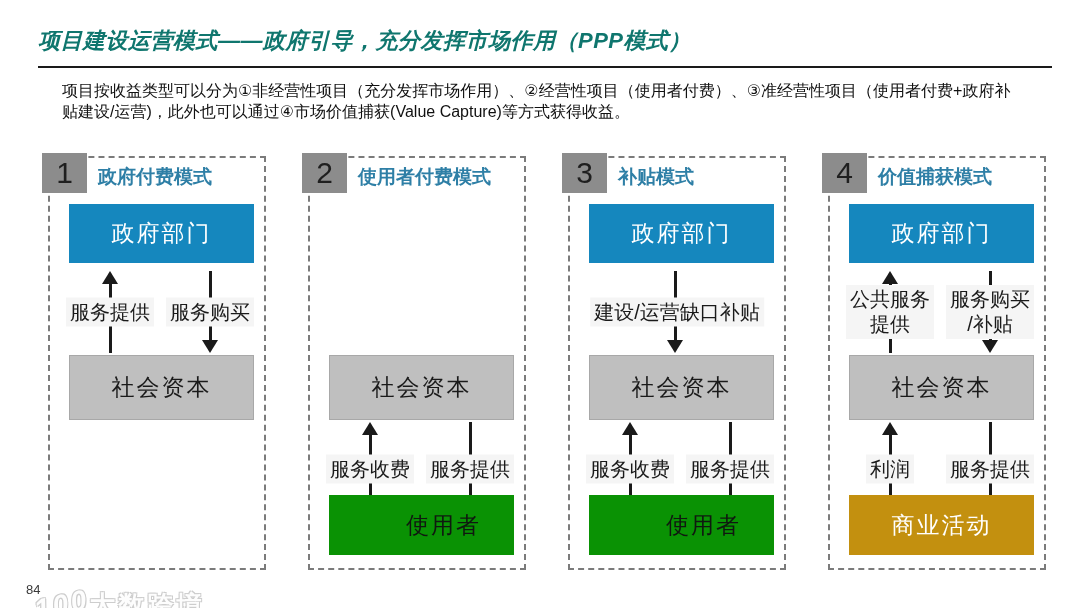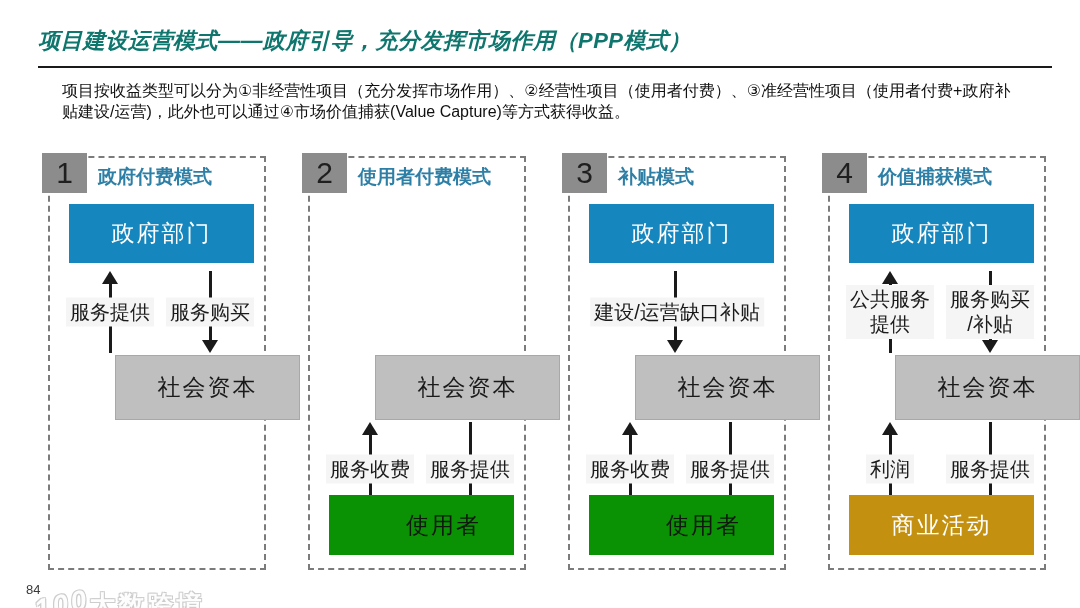--- a/index.html
+++ b/index.html
@@ -42,21 +42,21 @@
     position:absolute; left:48px; top:6px;
     font-size:19px; font-weight:700; color:var(--header_teal,#2e7fa6);
     white-space:pre;
   }
   .node {
     position:absolute; left:19px; width:185px;
     display:flex; align-items:center; justify-content:center;
     font-size:23px; letter-spacing:2px; white-space:pre; z-index:1;
   }
   .node.blue  { background:var(--government_blue,#1587be); color:#ffffff; }
-  .node.gray  { background:var(--capital_gray,#bfbfbf); color:#1a1a1a; border:1px solid #a8a8a8;margin-left:46px; }
+  .node.gray  { background:var(--capital_gray,#bfbfbf); color:#1a1a1a; border:1px solid #a8a8a8; }
   .node.green { background:var(--user_green,#0a9204); color:#101810;padding-left:44px; }
   .node.gold  { background:var(--business_gold,#c3900f); color:#ffffff; }
   .top-node    { top:46px;  height:59px; }
   .mid-node    { top:197px; height:65px; }
   .bottom-node { top:337px; height:60px; }
   .connector { position:absolute; left:0; right:0; }
   .connector.upper { top:111px; height:86px; }
   .connector.lower { top:262px; height:97px; }
   
   .arrow { position:absolute; top:2px; bottom:2px; width:16px; z-index:1; }

